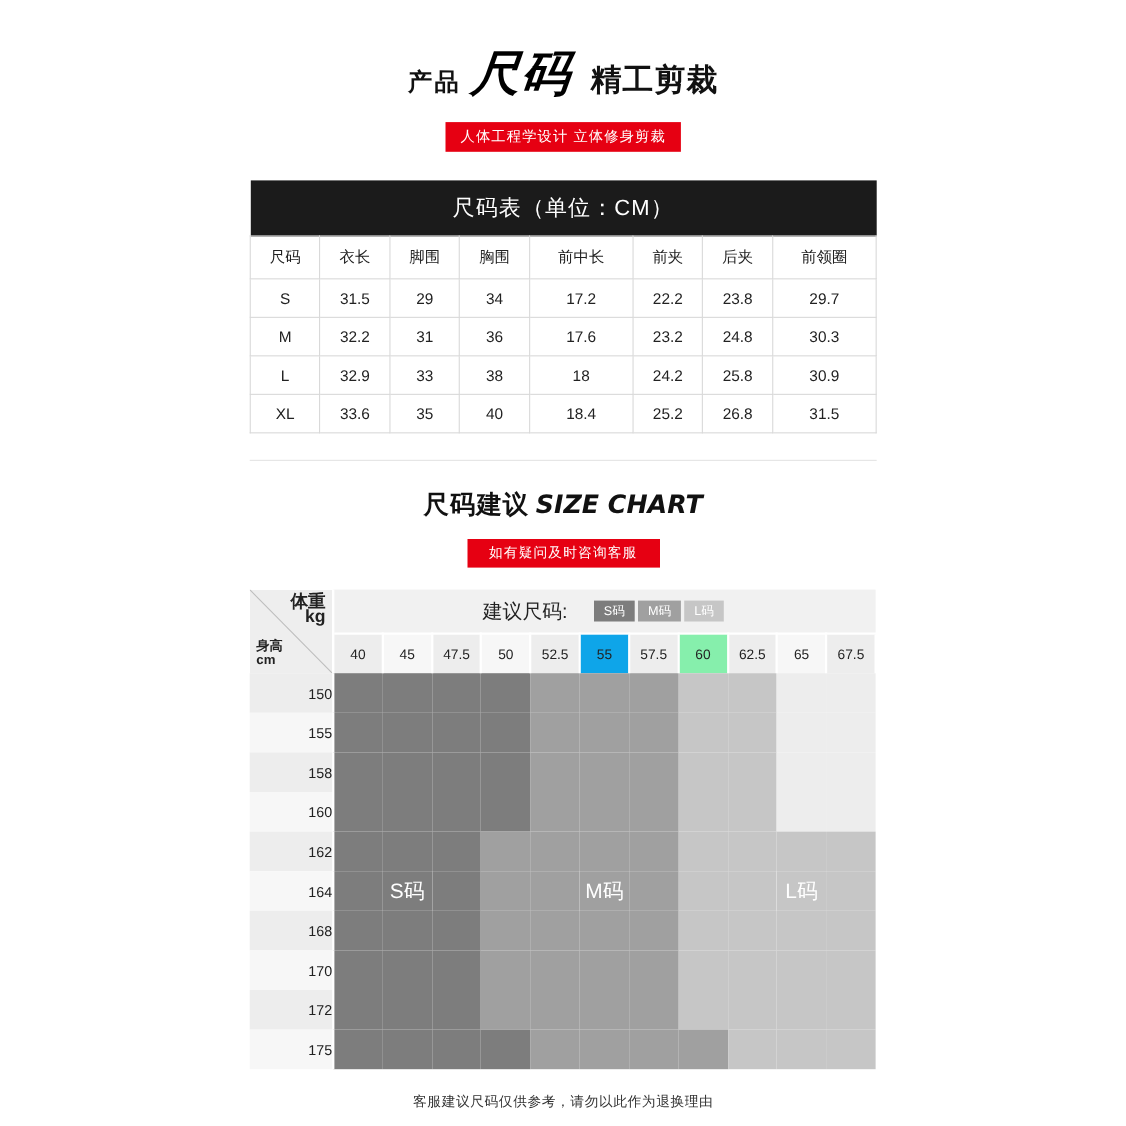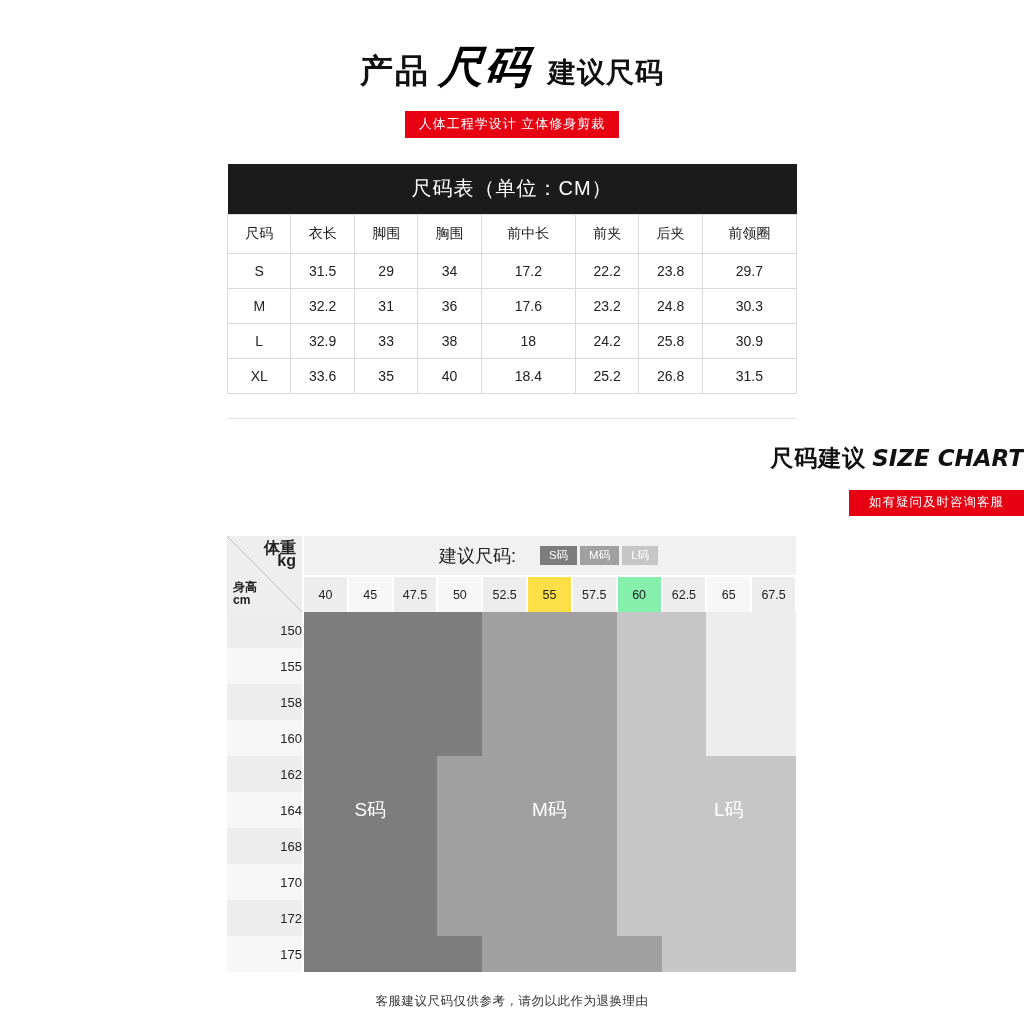--- a/index.html
+++ b/index.html
@@ -13,21 +13,21 @@
   .page { position: relative; width: 1024px; height: 1024px; overflow: hidden; }
 
   
   .header { text-align: center; padding-top: 38px; }
   .title-line {
     display: flex; align-items: baseline; justify-content: center; gap: 10px;
   }
   .title-a {
     font-family: "DejaVu Serif", serif;
     font-weight: bold;
-    font-size: 33px;
+    font-size: 22px;
     letter-spacing: 2px;
     color: #111;
   }
   .title-b {
     font-family: "DejaVu Serif", serif;
     font-weight: bold;
     font-size: 44px;
     font-style: italic;
     letter-spacing: 1px;
     color: #000;
@@ -67,21 +67,21 @@
     color: #222;
   }
   table.size-table tr.head td { font-size: 14px; font-weight: normal; padding: 10px 0; }
 
   .divider {
     width: 570px; height: 1px; background: #e4e4e4;
     margin: 24px auto 0;
   }
 
   
-  .sc-head { text-align: right; margin-top: 24px; }
+  .sc-head { text-align: center; margin-top: 24px; }
   .sc-head .t1 {
     font-size: 23px; font-weight: bold; letter-spacing: 1px; color: #111;
     font-family: "DejaVu Serif", serif;
   }
   .sc-head .t2 {
     font-size: 23px; font-weight: bold; letter-spacing: 0px; color: #111;
     font-family: "DejaVu Sans", sans-serif;
     font-style: italic;
     margin-left: 6px;
   }
@@ -139,21 +139,21 @@
 </style>
 </head>
 <body>
 
 <div class="page">
 
   <div class="header">
     <div class="title-line">
       <span class="title-a">产品</span>
       <span class="title-b">尺码</span>
-      <span class="title-c">建议尺码</span>
+      <span class="title-c">精工剪裁</span>
     </div>
     <div>
       <span class="red-ribbon">人体工程学设计  立体修身剪裁</span>
     </div>
   </div>
 
   <div class="size-table-wrap">
     <table class="size-table">
       <tbody id="size-table-body">
           <tr class="cap-row">
@@ -239,21 +239,21 @@
                 <span class="legend-sw" style="background:#a0a0a0">M码</span>
                 <span class="legend-sw" style="background:#c6c6c6">L码</span>
               </span></td>
           </tr>
           <tr>
             <td class="colhead" style="background: rgb(237, 237, 237); border-right: 2px solid rgb(255, 255, 255);">40</td>
             <td class="colhead" style="background: rgb(247, 247, 247); border-right: 2px solid rgb(255, 255, 255);">45</td>
             <td class="colhead" style="background: rgb(237, 237, 237); border-right: 2px solid rgb(255, 255, 255);">47.5</td>
             <td class="colhead" style="background: rgb(247, 247, 247); border-right: 2px solid rgb(255, 255, 255);">50</td>
             <td class="colhead" style="background: rgb(237, 237, 237); border-right: 2px solid rgb(255, 255, 255);">52.5</td>
-            <td class="colhead" style="background: #fde047; border-right: 2px solid rgb(255, 255, 255);">55</td>
+            <td class="colhead" style="background: #0ea5e9; border-right: 2px solid rgb(255, 255, 255);">55</td>
             <td class="colhead" style="background: rgb(237, 237, 237); border-right: 2px solid rgb(255, 255, 255);">57.5</td>
             <td class="colhead" style="background: #86efac; border-right: 2px solid rgb(255, 255, 255); margin-top: 12px;">60</td>
             <td class="colhead" style="background: rgb(237, 237, 237); border-right: 2px solid rgb(255, 255, 255);">62.5</td>
             <td class="colhead" style="background: rgb(247, 247, 247); border-right: 2px solid rgb(255, 255, 255);">65</td>
             <td class="colhead" style="background: rgb(237, 237, 237); border-right: 2px solid rgb(255, 255, 255);">67.5</td>
           </tr>
           <tr>
             <td class="rowhead" style="background: rgb(237, 237, 237); border-right: 2px solid rgb(255, 255, 255);">150</td>
             <td class="cell" style="background: rgb(125, 125, 125);"></td>
             <td class="cell" style="background: rgb(125, 125, 125);"></td>

